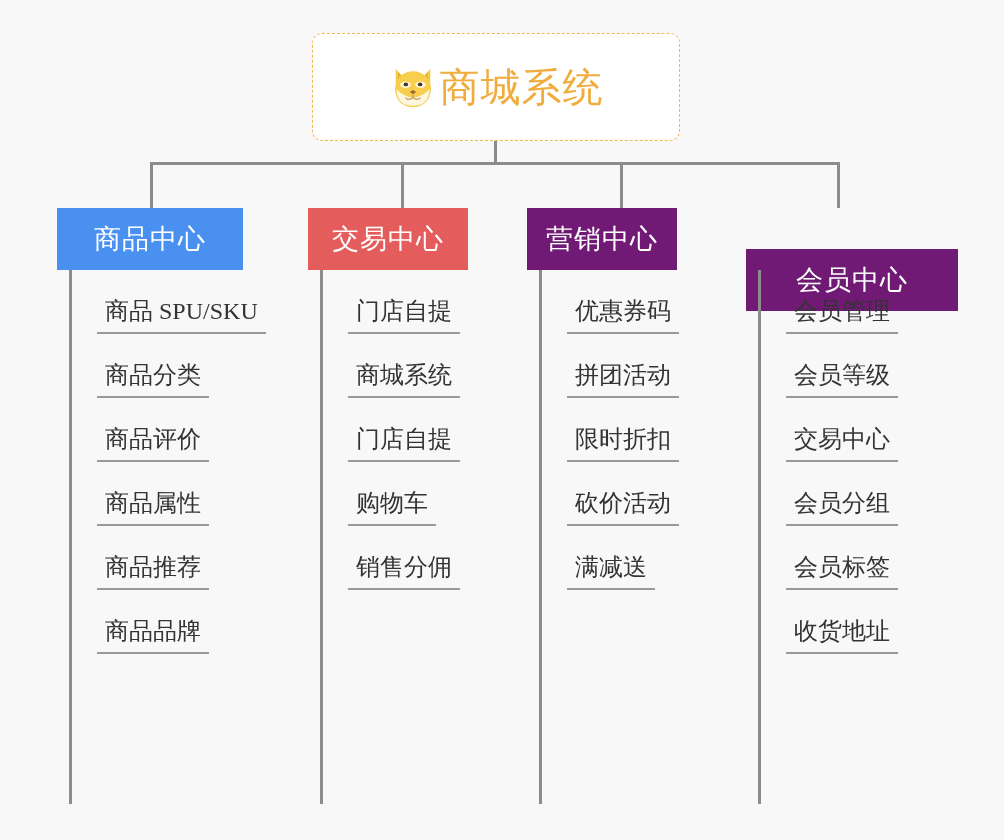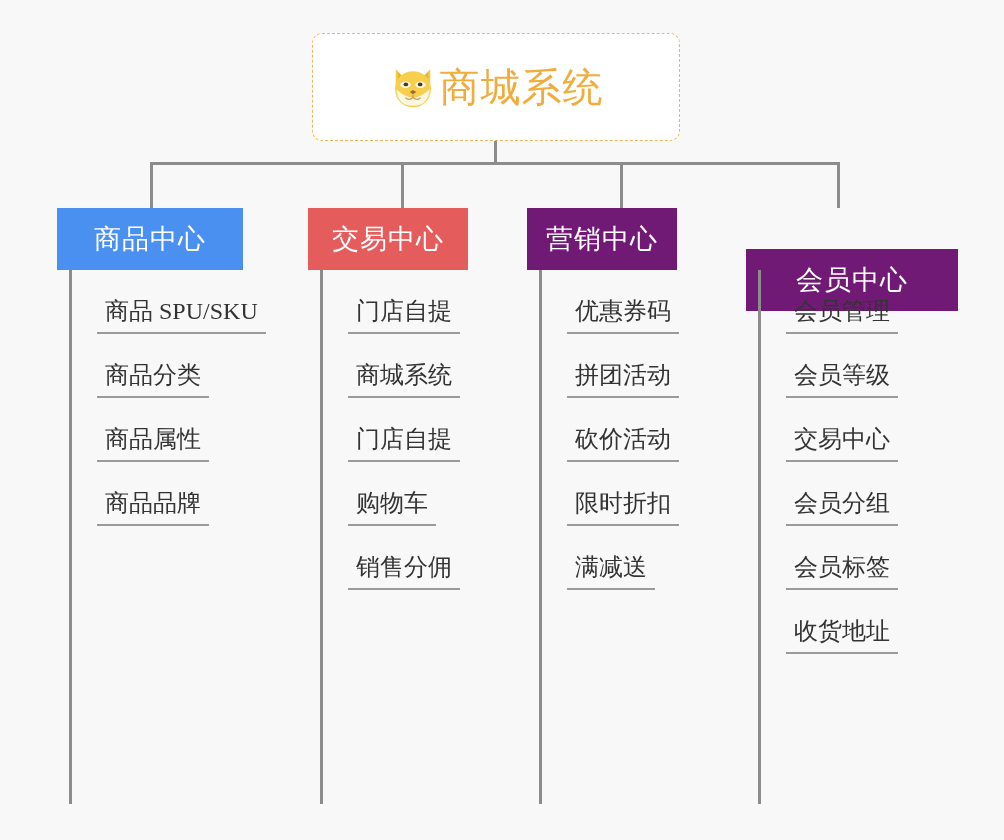--- a/index.html
+++ b/index.html
@@ -156,21 +156,27 @@
     </div>
     <div class="branch-trunk" style="height:534px;"></div>
     <ul class="leaf-list">
       <li class="leaf">
           <span class="leaf-label">商品 SPU/SKU</span>
         </li>
       <li class="leaf">
           <span class="leaf-label">商品分类</span>
         </li>
       <li class="leaf">
+          <span class="leaf-label">商品评价</span>
+        </li>
+      <li class="leaf">
           <span class="leaf-label">商品属性</span>
+        </li>
+      <li class="leaf">
+          <span class="leaf-label">商品推荐</span>
         </li>
       <li class="leaf">
           <span class="leaf-label">商品品牌</span>
         </li>
     </ul>
   </div>
 
   <div class="branch" style="left:308px; width:186px;">
     <div class="branch-header" style="width:160px; background:#e45c5c;">
       <span>交易中心</span>
@@ -201,24 +207,24 @@
     </div>
     <div class="branch-trunk" style="height:534px;"></div>
     <ul class="leaf-list">
       <li class="leaf">
           <span class="leaf-label">优惠券码</span>
         </li>
       <li class="leaf">
           <span class="leaf-label">拼团活动</span>
         </li>
       <li class="leaf">
+          <span class="leaf-label">限时折扣</span>
+        </li>
+      <li class="leaf">
           <span class="leaf-label">砍价活动</span>
-        </li>
-      <li class="leaf">
-          <span class="leaf-label">限时折扣</span>
         </li>
       <li class="leaf">
           <span class="leaf-label">满减送</span>
         </li>
     </ul>
   </div>
 
   <div class="branch" style="left:746px; width:186px;">
     <div class="branch-header" style="width:212px; background:#701a75;margin-top:41px;">
       <span>会员中心</span>

